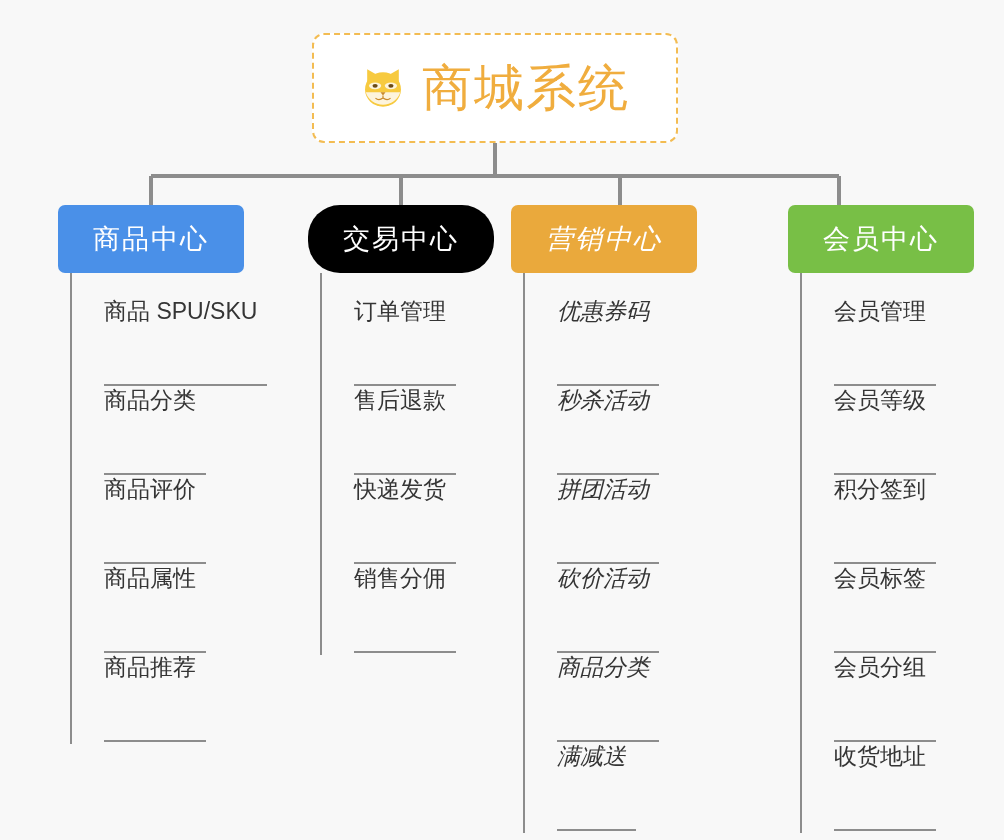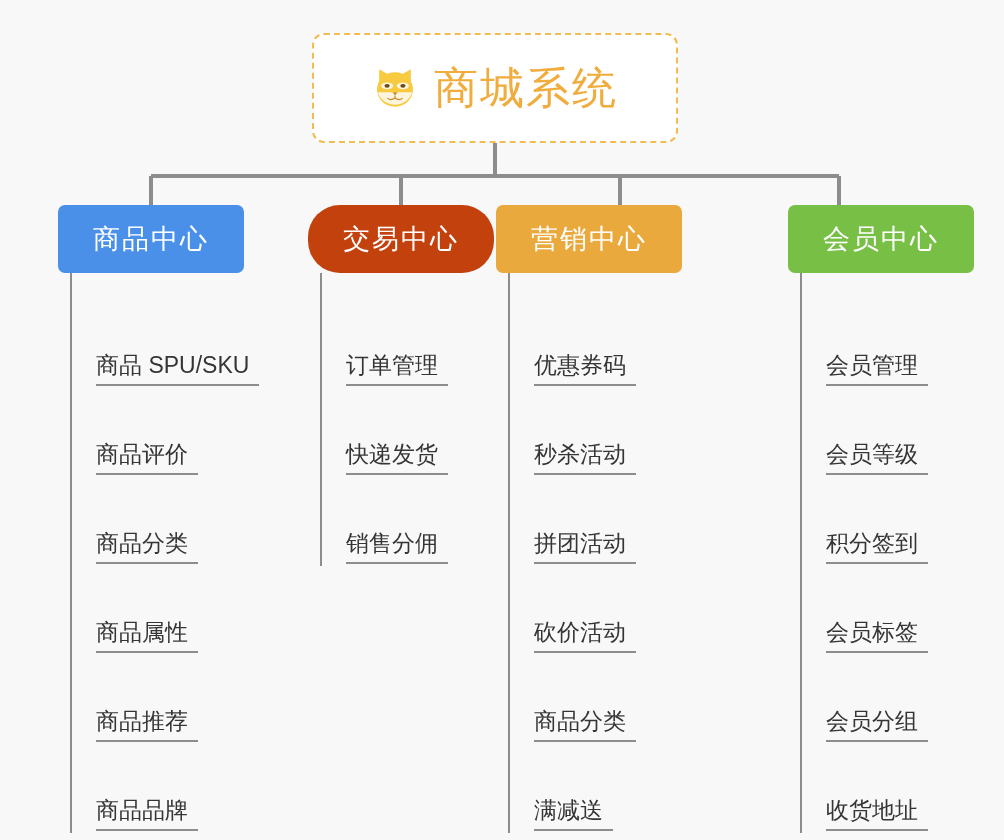--- a/index.html
+++ b/index.html
@@ -28,21 +28,21 @@
     height: 110px;
     background: #ffffff;
     border: 2px dashed #f3bc52;
     border-radius: 12px;
     display: flex;
     align-items: center;
     justify-content: center;
     gap: 16px;
   }
   .root-title {
-    font-size: 44px;
+    font-size: 50px;
     color: #f0ad3e;
     letter-spacing: 2px;
     line-height: 1;
     white-space: nowrap;
   }
 
   
   .shiba {
     width: 46px;
     height: 46px;
@@ -61,54 +61,53 @@
   }
 
   
   .col {
     position: absolute;
     top: 205px;
     width: 186px;
   }
   .col.c0 { left: 58px;  }
   .col.c1 { left: 308px; }
-  .col.c2 { left: 496px; }
+  .col.c2 { left: 511px; font-style: italic; }
   .col.c3 { left: 788px; }
 
   .cat-box {
     width: 186px;
     height: 68px;
     border-radius: 7px;
     display: flex;
     align-items: center;
     justify-content: center;
     color: #ffffff;
     font-size: 27px;
     letter-spacing: 2px;
     line-height: 1;
   }
   .cat-box.blue   { background: #4a90e8; }
-  .cat-box.red    { background: #c2410c; border-radius: 32px; }
+  .cat-box.red    { background: #000000; border-radius: 32px; }
   .cat-box.amber  { background: #eaa93c; }
   .cat-box.green  { background: #78bf46; }
 
   
   .leaf-list {
     position: relative;
     margin-top: 0;
     padding-top: 26px;
     margin-left: 12px;
     border-left: 2px solid #8d8d8d;
   }
   .leaf {
     position: relative;
     height: 89px;
     display: flex;
-    align-items: flex-end;
-    padding-left: 24px;
+    padding-left: 32px;
     padding-bottom: 2px;
   }
   .leaf-label {
     font-size: 23px;
     color: #353535;
     line-height: 1.1;
     white-space: nowrap;
     padding-bottom: 6px;
     border-bottom: 2px solid #8d8d8d;
     padding-right: 10px;
@@ -157,44 +156,44 @@
     <span class="root-title">商城系统</span>
   </div>
 
   <div class="col c0">
     <div class="cat-box blue">商品中心</div>
     <div class="leaf-list">
       <div class="leaf">
           <span class="leaf-label">商品 SPU/SKU</span>
         </div>
       <div class="leaf">
+          <span class="leaf-label">商品分类</span>
+        </div>
+      <div class="leaf">
           <span class="leaf-label">商品评价</span>
         </div>
       <div class="leaf">
-          <span class="leaf-label">商品分类</span>
-        </div>
-      <div class="leaf">
           <span class="leaf-label">商品属性</span>
         </div>
       <div class="leaf">
           <span class="leaf-label">商品推荐</span>
-        </div>
-      <div class="leaf">
-          <span class="leaf-label">商品品牌</span>
         </div>
     </div>
   </div>
 
   <div class="col c1">
     <div class="cat-box red">交易中心</div>
     <div class="leaf-list">
       <div class="leaf">
           <span class="leaf-label">订单管理</span>
         </div>
       <div class="leaf">
+          <span class="leaf-label">售后退款</span>
+        </div>
+      <div class="leaf">
           <span class="leaf-label">快递发货</span>
         </div>
       <div class="leaf">
           <span class="leaf-label">销售分佣</span>
         </div>
     </div>
   </div>
 
   <div class="col c2">
     <div class="cat-box amber">营销中心</div>

